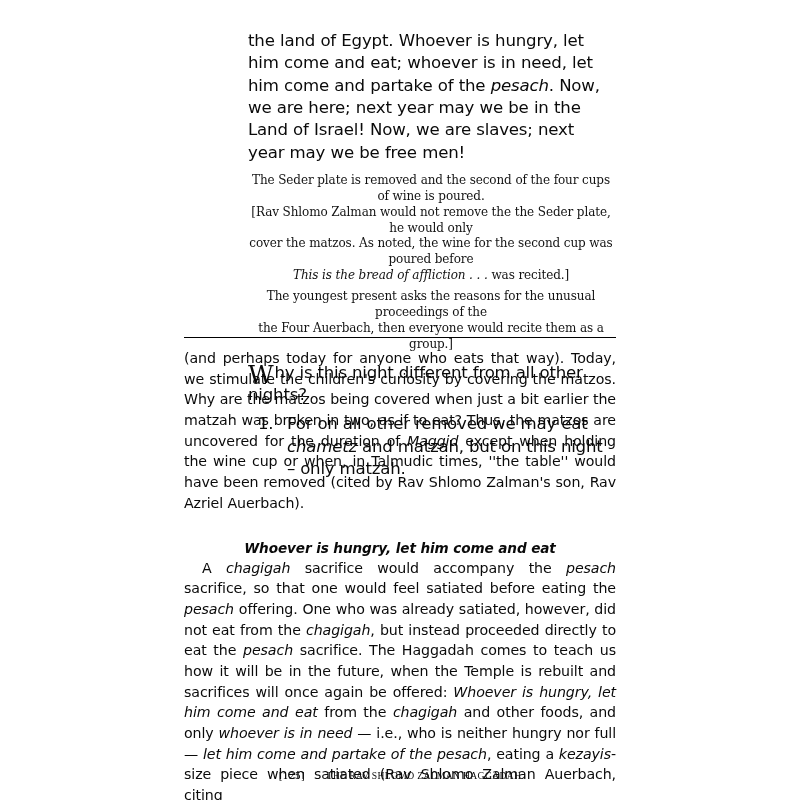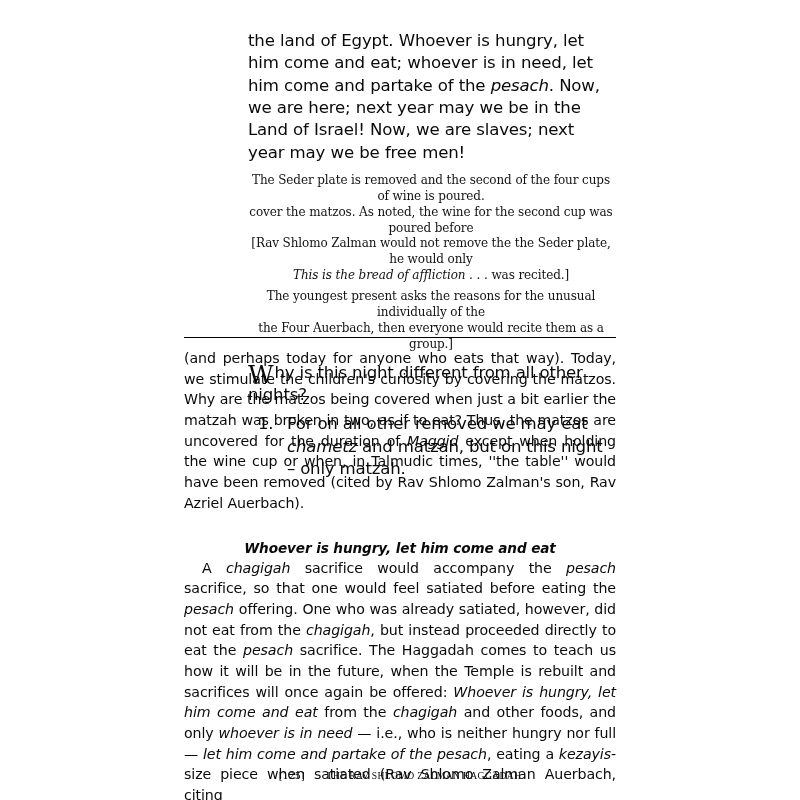--- a/index.html
+++ b/index.html
@@ -172,25 +172,25 @@
 <body>
 
 <div class="page">
 
   <div class="upper-block">
 
     <p class="haggadah-para"><span>the land of Egypt. Whoever is hungry, let him come and eat; whoever is in need, let him come and partake of the </span><i>pesach</i><span>. Now, we are here; next year may we be in the Land of Israel! Now, we are slaves; next year may we be free men!</span></p>
 
     <div class="instructions">
       <p>The Seder plate is removed and the second of the four cups of wine is poured.</p>
+      <p>[Rav Shlomo Zalman would not remove the the Seder plate, he would only</p>
       <p>cover the matzos. As noted, the wine for the second cup was poured before</p>
-      <p>[Rav Shlomo Zalman would not remove the the Seder plate, he would only</p>
       <p><i>This is the bread of affliction . . .</i><span> was recited.]</span></p>
 
-      <p class="blk2">The youngest present asks the reasons for the unusual individually of the</p>
+      <p class="blk2">The youngest present asks the reasons for the unusual proceedings of the</p>
       <p>the Four Auerbach, then everyone would recite them as a group.]</p>
     </div>
 
     <div class="mah-nishtanah"><span class="dropcap">W</span><span>hy is this night different from all other nights?</span></div>
 
     <ul class="question-list">
       <li><span class="num">1.</span><span>For on all other removed we may eat </span><i>chametz</i><span> and matzah, but on this night – only matzah.</span></li>
     </ul>
   </div>
 

